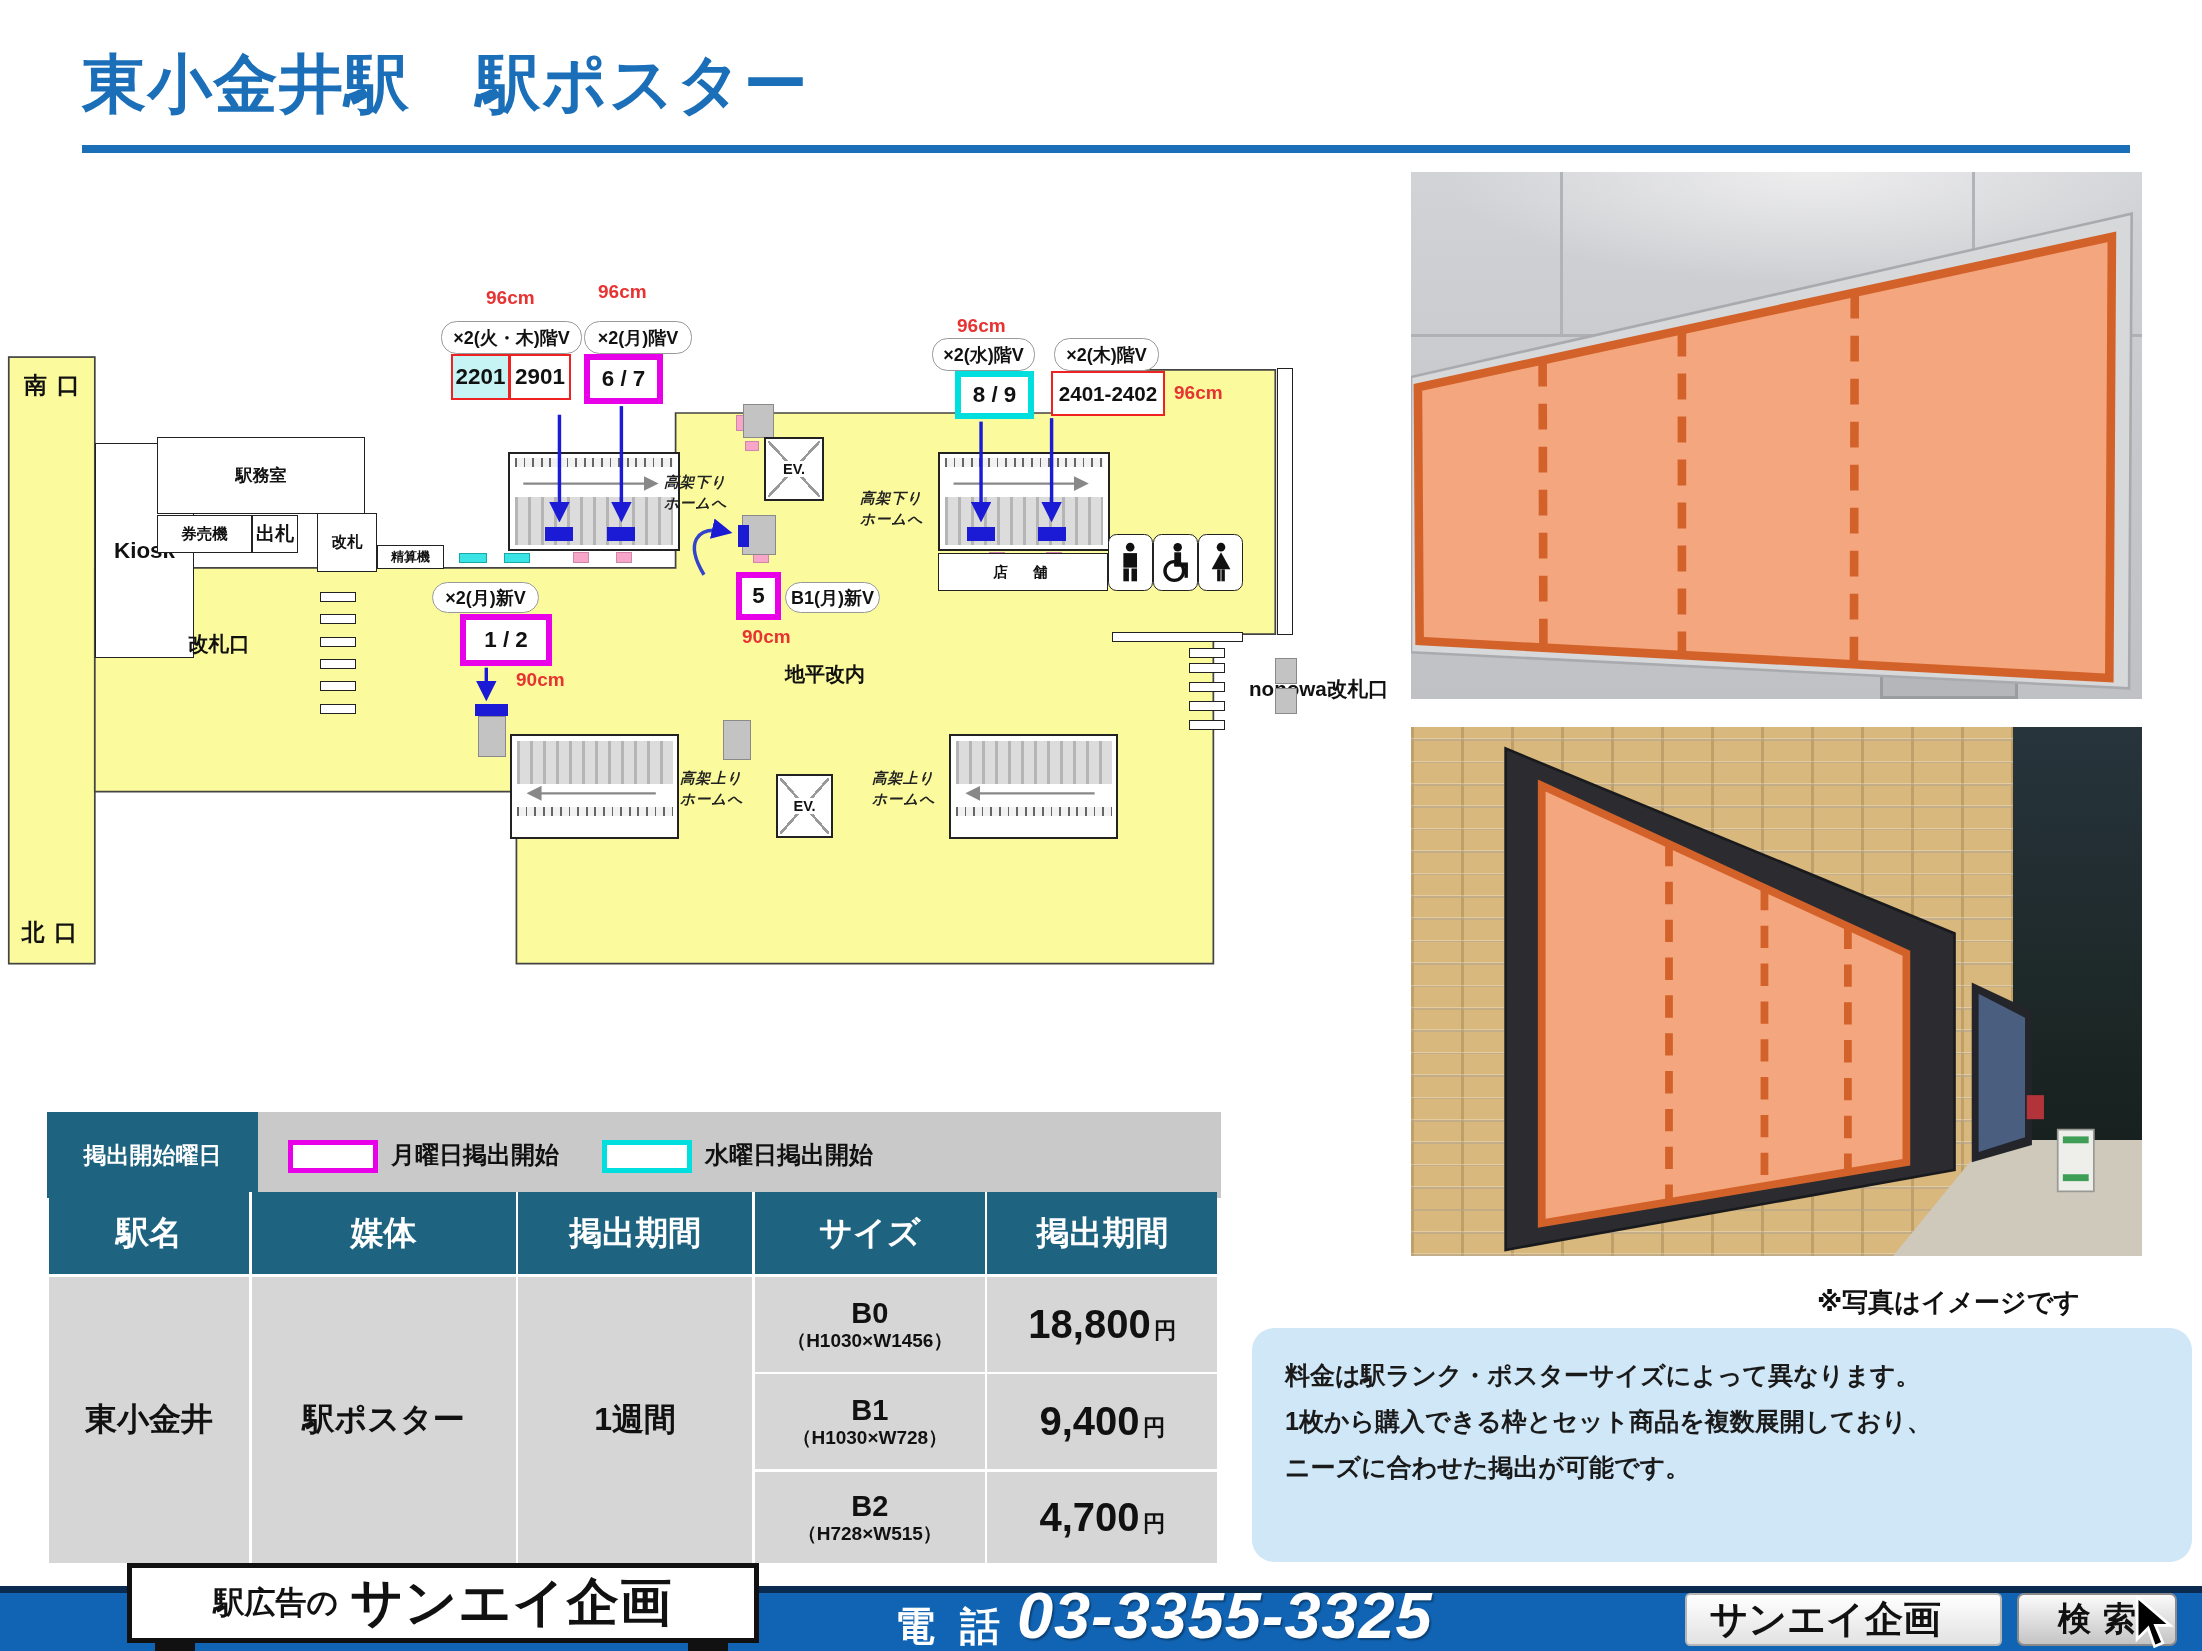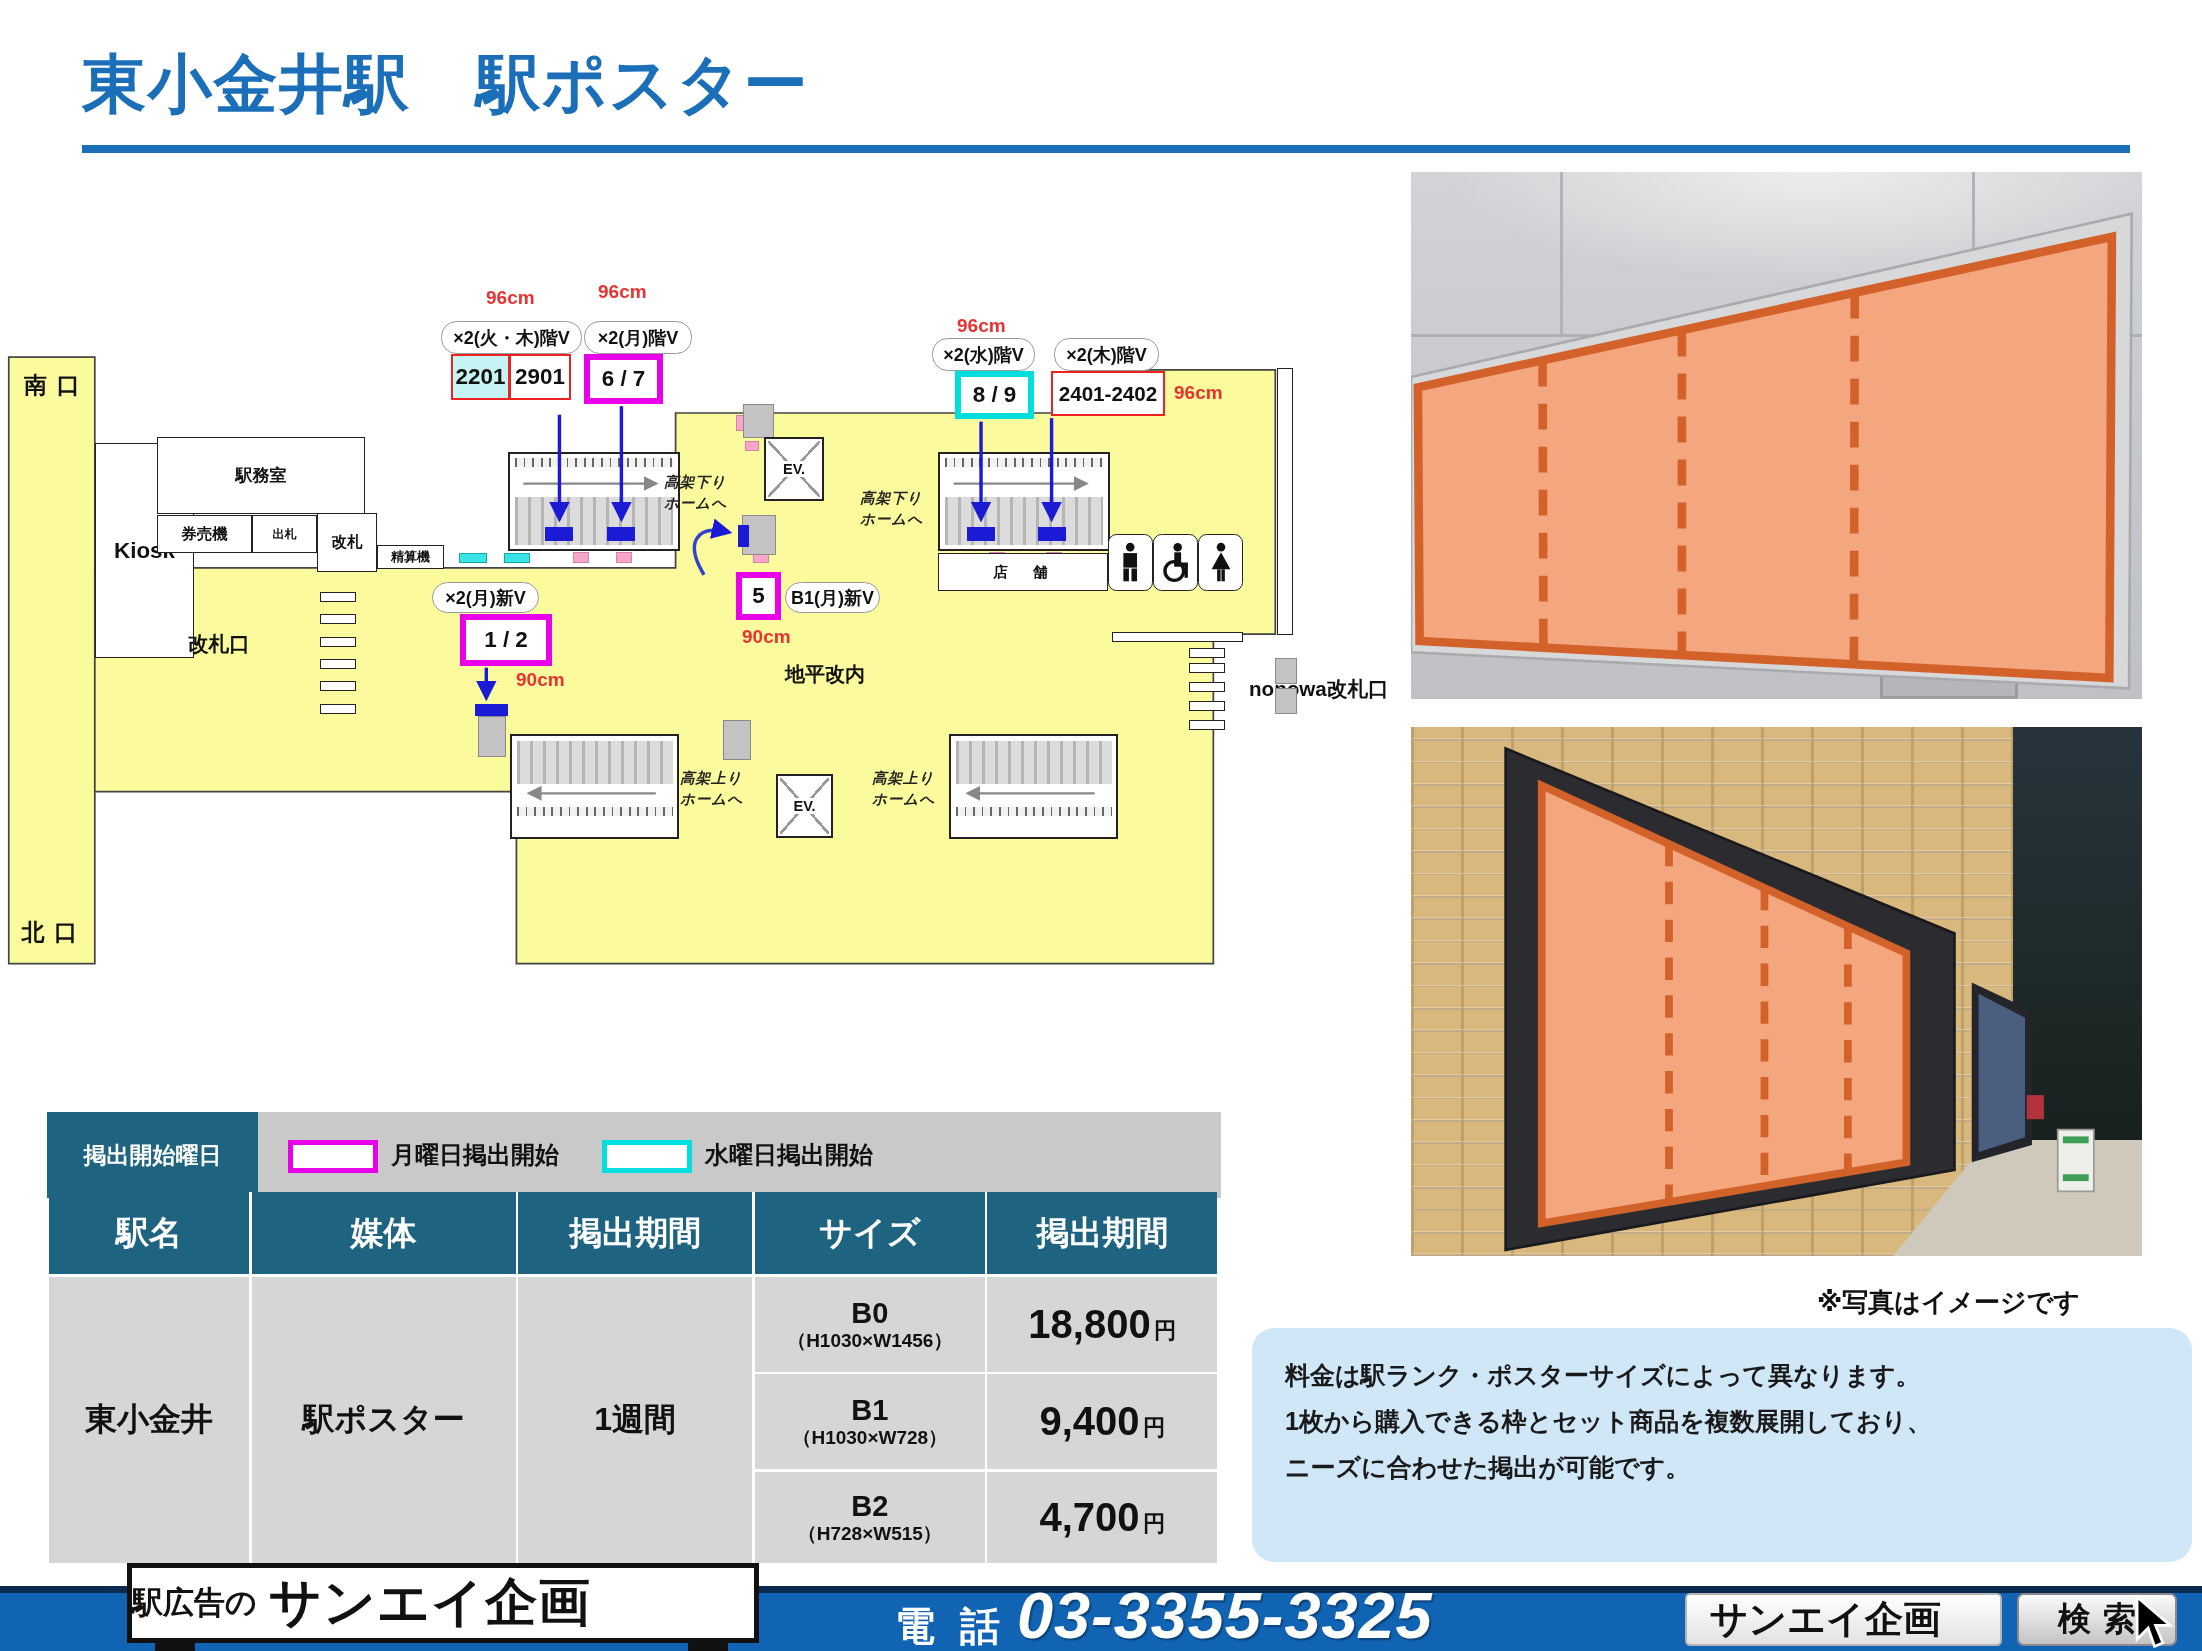--- a/index.html
+++ b/index.html
@@ -40,21 +40,21 @@
   .sizecell .sz{font-size:29px;font-weight:800;}
   .sizecell .dims{font-size:19px;font-weight:800;}
   .pricecell .price{font-size:40px;font-weight:800;}
   .pricecell .yen{font-size:22.4px;font-weight:800;margin-left:3.4px;margin-top:12px;}
   .infobox{position:absolute;left:1252px;top:1328px;width:940px;height:234px;background:#cfe7f7;border-radius:22.4px;padding:24px 33px;box-sizing:border-box;}
   .infobox div{font-size:25px;font-weight:700;color:#1a1a1a;line-height:46px;white-space:nowrap;}
   .note{position:absolute;left:1817px;top:1285px;font-size:26px;font-weight:600;color:#111;white-space:nowrap;}
   .photo{position:absolute;left:1411px;width:731px;overflow:hidden;background:#c9cacd;}
   .footer-navy{position:absolute;left:0;top:1586px;width:2203px;height:6.9px;background:#0b2a50;}
   .footer-blue{position:absolute;left:0;top:1593px;width:2203px;height:59px;background:#1164b4;}
-  .sign{position:absolute;left:127px;top:1563px;width:632px;height:80px;background:#fff;border:5.2px solid #111;box-sizing:border-box;display:flex;align-items:center;justify-content:flex-start;gap:12px;z-index:5;}
+  .sign{position:absolute;left:127px;top:1563px;width:632px;height:80px;background:#fff;border:5.2px solid #111;box-sizing:border-box;display:flex;align-items:center;justify-content:center;gap:12px;z-index:5;}
   .sign .pre{font-size:31px;font-weight:700;color:#111;}
   .sign .name{font-size:52px;font-weight:900;color:#111;letter-spacing:0.9px;}
   .leg{position:absolute;top:1642px;width:40px;height:10.3px;background:#111;z-index:4;}
   .tel-label{position:absolute;left:895px;top:1599px;font-size:40px;font-weight:900;color:#fff;letter-spacing:6.9px;z-index:5;}
   .tel-number{position:absolute;left:1017px;top:1578px;font-size:65px;font-weight:800;font-style:italic;color:#fff;letter-spacing:0.9px;z-index:5;text-shadow:1.7px 1.7px 1.7px rgba(0,0,0,.35);}
   .searchbox{position:absolute;left:1685px;top:1593px;width:317px;height:53px;background:linear-gradient(#ffffff,#e2e2e2);border:2.6px solid #b5b5b5;border-radius:5.2px;box-sizing:border-box;display:flex;align-items:center;padding-left:22.4px;font-size:38px;font-weight:800;color:#111;z-index:5;}
   .searchbtn{position:absolute;left:2017px;top:1593px;width:160px;height:53px;background:linear-gradient(#fbfbfb,#c4c4c4);border:2.6px solid #8a8a8a;border-radius:6.9px;box-sizing:border-box;display:flex;align-items:center;justify-content:center;font-size:33px;font-weight:800;color:#111;letter-spacing:12px;text-indent:12px;z-index:5;}
 </style>
 </head>
 <body>
@@ -70,21 +70,21 @@
       <rect x="10" y="415" width="100" height="705" fill="#fbfb9d" stroke="#444" stroke-width="2"></rect>
       <path d="M785,480 L1315,480 L1315,430 L1482,430 L1482,737 L1410,737 L1410,1120 L600,1120 L600,920 L110,920 L110,660 L785,660 Z" fill="#fbfb9d" stroke="#444" stroke-width="2"></path>
     </svg>
 
     <div class="maplabel" style="left:24px;top:370px;font-size:23px;letter-spacing:1.7px;">南 口</div>
     <div class="maplabel" style="left:21.5px;top:917px;font-size:23px;letter-spacing:1.7px;">北 口</div>
 
     <div class="mbox" style="left:95px;top:443px;width:99px;height:215px;font-size:22.4px;">Kiosk</div>
     <div class="mbox" style="left:157px;top:437px;width:208px;height:77px;font-size:17px;border-width:1.3px;">駅務室</div>
     <div class="mbox" style="left:157px;top:515px;width:95px;height:38px;font-size:15.5px;border-width:1.3px;">券売機</div>
-    <div class="mbox" style="left:252px;top:515px;width:65px;height:38px;font-size:12px;border-width:1.3px;">出札</div>
+    <div class="mbox" style="left:252px;top:515px;width:46px;height:38px;font-size:19px;border-width:1.3px;">出札</div>
     <div class="mbox" style="left:317px;top:513px;width:60px;height:59px;font-size:15.5px;border-width:1.3px;">改札</div>
     <div class="mbox" style="left:377px;top:545px;width:67px;height:24px;font-size:13px;border-width:1.3px;">精算機</div>
     <div class="maplabel" style="left:188px;top:630px;font-size:20.6px;">改札口</div>
 
     <div class="gatebar" style="left:320px;top:592px;width:36px;height:9.5px;"></div>
     <div class="gatebar" style="left:320px;top:614px;width:36px;height:9.5px;"></div>
     <div class="gatebar" style="left:320px;top:637px;width:36px;height:9.5px;"></div>
     <div class="gatebar" style="left:320px;top:659px;width:36px;height:9.5px;"></div>
     <div class="gatebar" style="left:320px;top:681px;width:36px;height:9.5px;"></div>
     <div class="gatebar" style="left:320px;top:704px;width:36px;height:9.5px;"></div>

